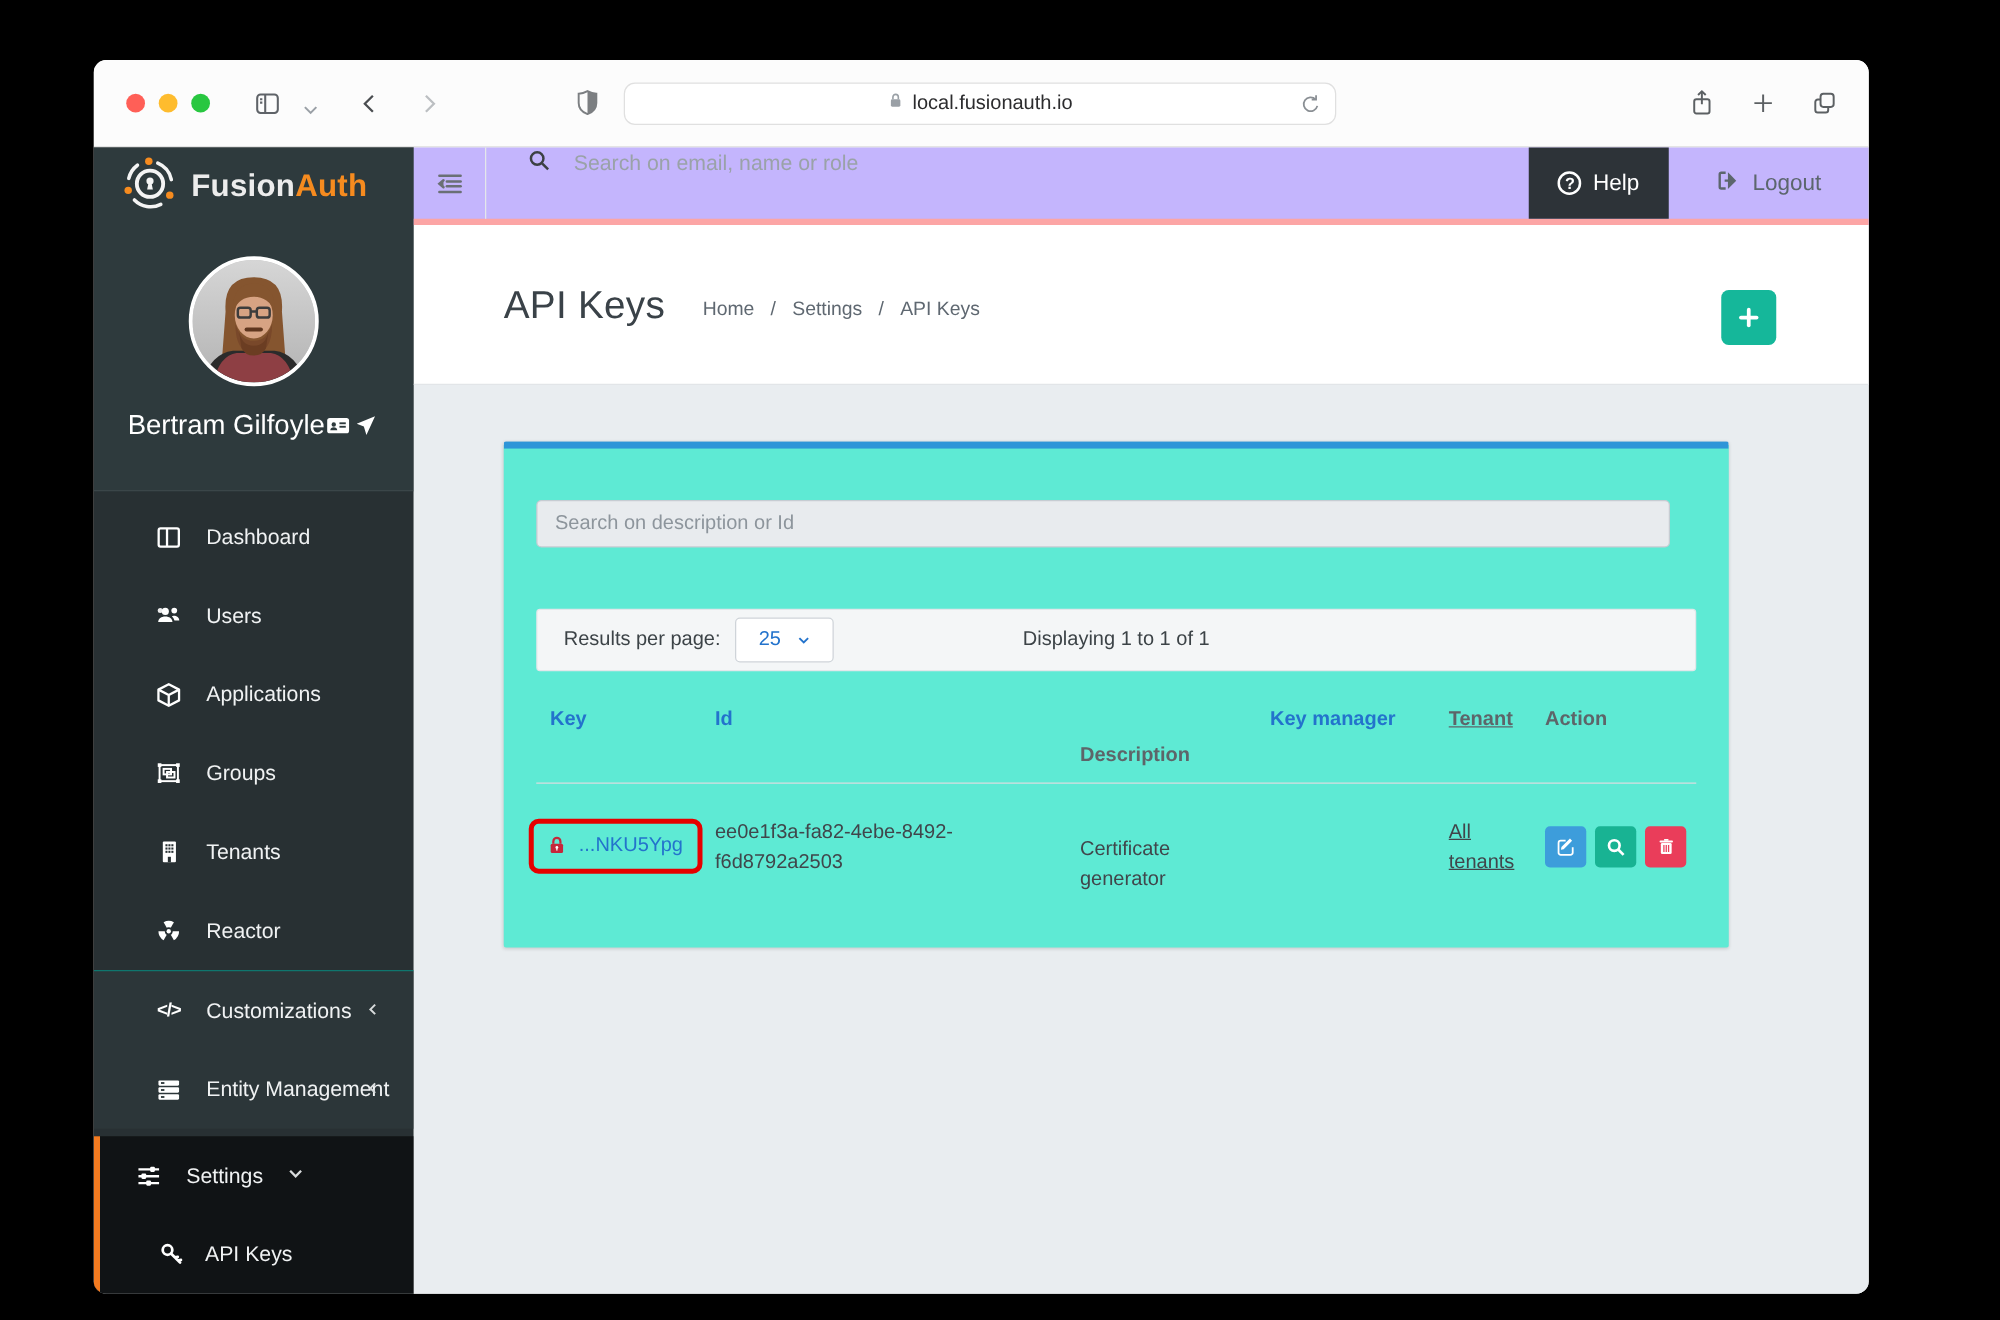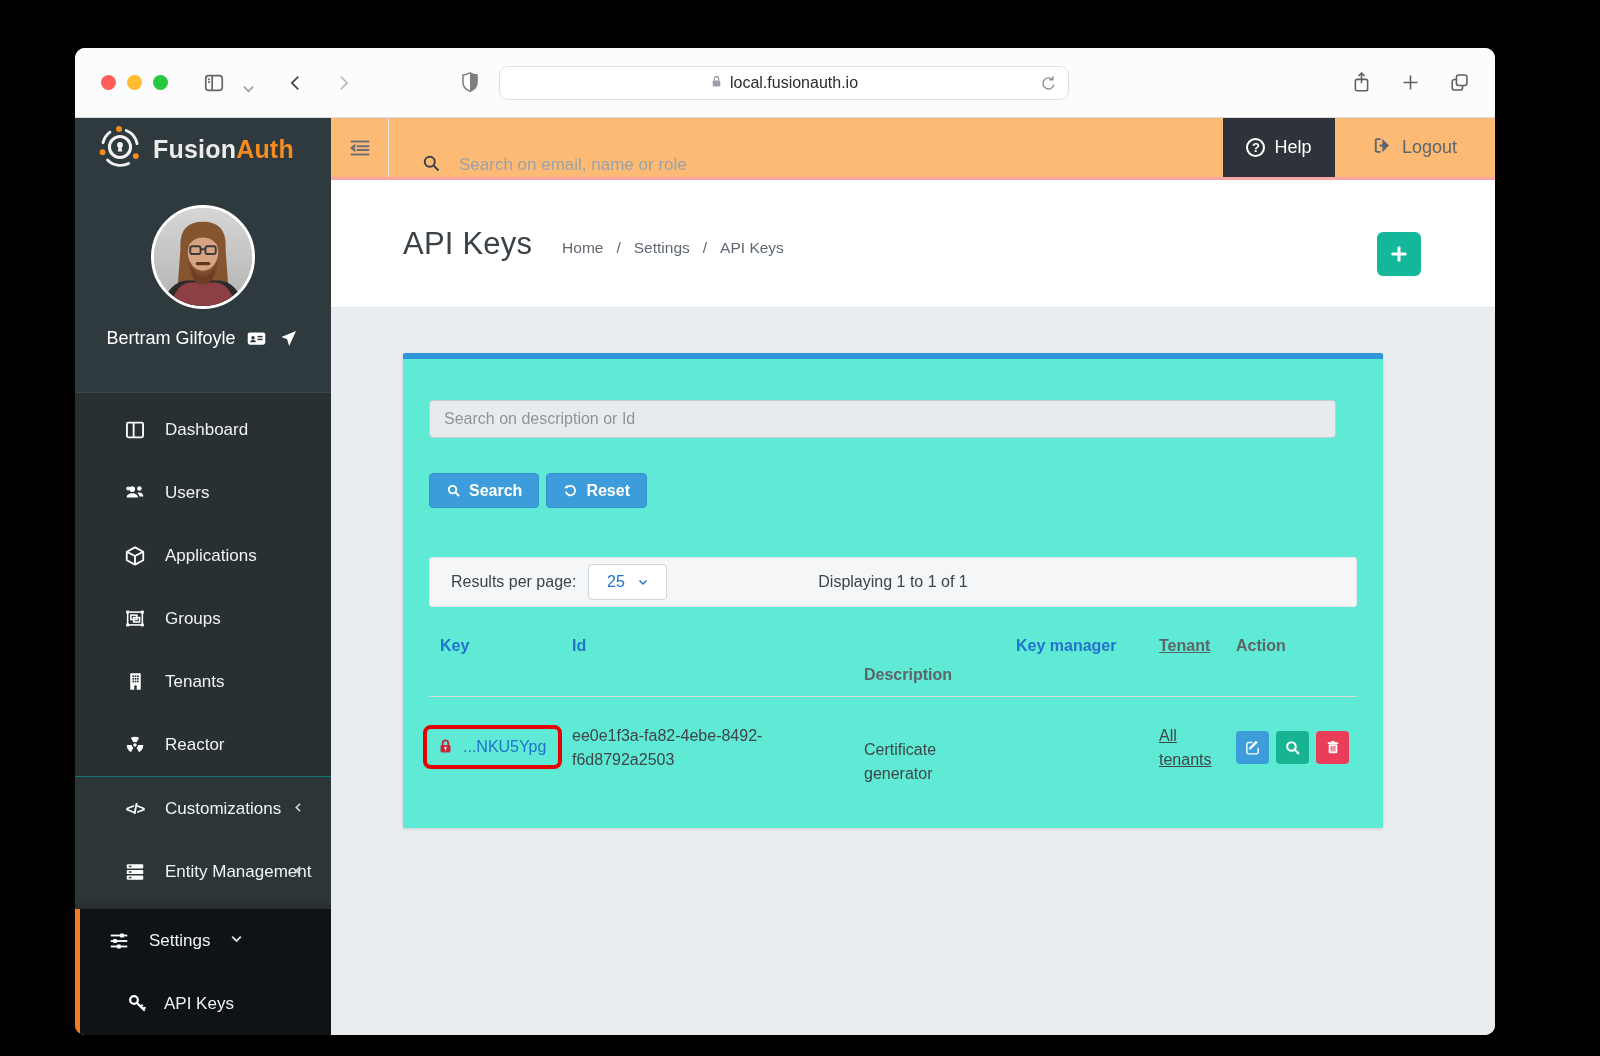--- a/index.html
+++ b/index.html
@@ -20,35 +20,35 @@
   
   .app{position:absolute;top:70px;left:0;right:0;bottom:0;display:flex;}
   .sidebar{width:256px;background:#283033;flex:none;display:flex;flex-direction:column;color:#eef0f1;}
   .logo-row{height:62px;background:#2e3a3d;display:flex;align-items:center;padding-left:22px;gap:10px;}
   .logo-text{font-size:25px;font-weight:700;letter-spacing:.2px;color:#ececec;}
   .logo-text .auth{color:#f68b1f;}
   .profile{background:#2e3a3d;height:213px;border-bottom:1px solid #3b4649;display:flex;
     flex-direction:column;align-items:center;}
   .avatar{margin-top:25px;width:104px;height:104px;border-radius:50%;border:3px solid #fff;
     overflow:hidden;background:#c7c7c7;}
-  .profile-name{margin-top:18px;display:flex;align-items:center;gap:10px;font-size:18px;color:#fff;}
+  .profile-name{margin-top:18px;display:flex;align-items:center;font-size:22px;color:#fff;}
   .nav{padding-top:5px;}
   .nav-item{height:63px;display:flex;align-items:center;padding-left:49px;gap:19px;font-size:17px;
     color:#f0f2f3;cursor:pointer;position:relative;}
   .nav-group{border-top:1px solid #0f766e;background:#2c3639;}
   .nav-group .chev{position:absolute;right:26px;}
   .settings-block{margin-top:auto;background:#101315;border-left:5px solid #f47b20;flex:none;}
   .settings-block .nav-item{padding-left:28px;}
   .subnav-item{height:63px;display:flex;align-items:center;padding-left:46px;gap:16px;font-size:17px;color:#f0f2f3;cursor:pointer;}
   .icn{width:22px;height:22px;flex:none;display:inline-flex;align-items:center;justify-content:center;}
   .code-ic::before{content:"</>";font-size:15px;font-weight:700;color:#fff;letter-spacing:-1px;}
 
   
   .main{flex:1;display:flex;flex-direction:column;min-width:0;}
-  .appbar{height:62px;background:#fdba74;border-bottom:3px solid #fca5a5;display:flex;align-items:flex-end;flex:none;}
+  .appbar{height:62px;background:#c4b5fd;border-bottom:5px solid #fca5a5;display:flex;align-items:flex-start;flex:none;}
   .collapse-btn{width:58px;height:100%;border-right:1px solid #e4e7ea;display:flex;align-items:center;
     justify-content:center;cursor:pointer;}
   .appbar-search{flex:1;display:flex;align-items:center;gap:16px;padding-left:32px;}
   .appbar-search input{border:none;outline:none;font-size:17px;color:#3c4043;width:420px;
     font-family:"Liberation Sans",sans-serif;background:transparent;}
   .appbar-search input::placeholder{color:#9aa2a8;}
   .help-btn{width:112px;height:100%;background:#2d3338;color:#fff;display:flex;align-items:center;
     justify-content:center;gap:9px;font-size:18px;cursor:pointer;}
   .qmark{width:19px;height:19px;border:2px solid #fff;border-radius:50%;display:inline-flex;
     align-items:center;justify-content:center;font-size:13px;font-weight:700;}
@@ -439,36 +439,20 @@
               <line x1="12" y1="4.5" x2="12" y2="19.5"></line>
               <line x1="4.5" y1="12" x2="19.5" y2="12"></line>
             </svg>
         </div>
       </div>
 
       <div class="content">
         <div class="card">
           <input class="search-input" type="text" placeholder="Search on description or Id" style="">
 
-          <div class="btn-row">
-            <button class="btn-blue">
-              <svg width="15" height="15" viewBox="0 0 24 24" fill="none" stroke="#fff" stroke-width="3">
-                  <circle cx="10.5" cy="10.5" r="6"></circle>
-                  <line x1="15.2" y1="15.2" x2="21" y2="21"></line>
-                </svg>
-              <span>Search</span>
-            </button>
-            <button class="btn-blue">
-              <svg width="15" height="15" viewBox="0 0 24 24" fill="none" stroke="#fff" stroke-width="2.8">
-                  <path d="M6 7.5A7.5 7.5 0 1 1 4.6 14"></path>
-                  <path d="M6.8 2.8v5.4H1.6z" fill="#fff" stroke="none"></path>
-                </svg>
-              <span>Reset</span>
-            </button>
-          </div>
 
           <div class="results-bar">
             <span>Results per page:</span>
             <div class="pp-select">
               <span>25</span>
               <svg width="12" height="12" viewBox="0 0 24 24" fill="none" stroke="#2373cc" stroke-width="3">
                   <path d="M5 9l7 7 7-7"></path>
                 </svg>
             </div>
             <span class="displaying">Displaying 1 to 1 of 1</span>

